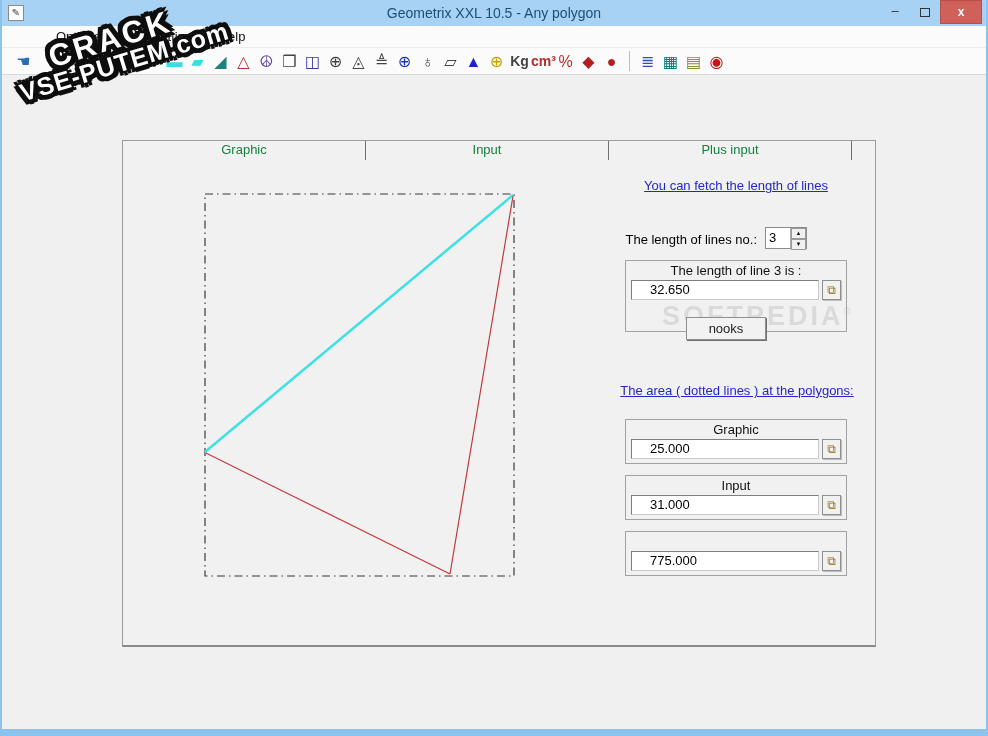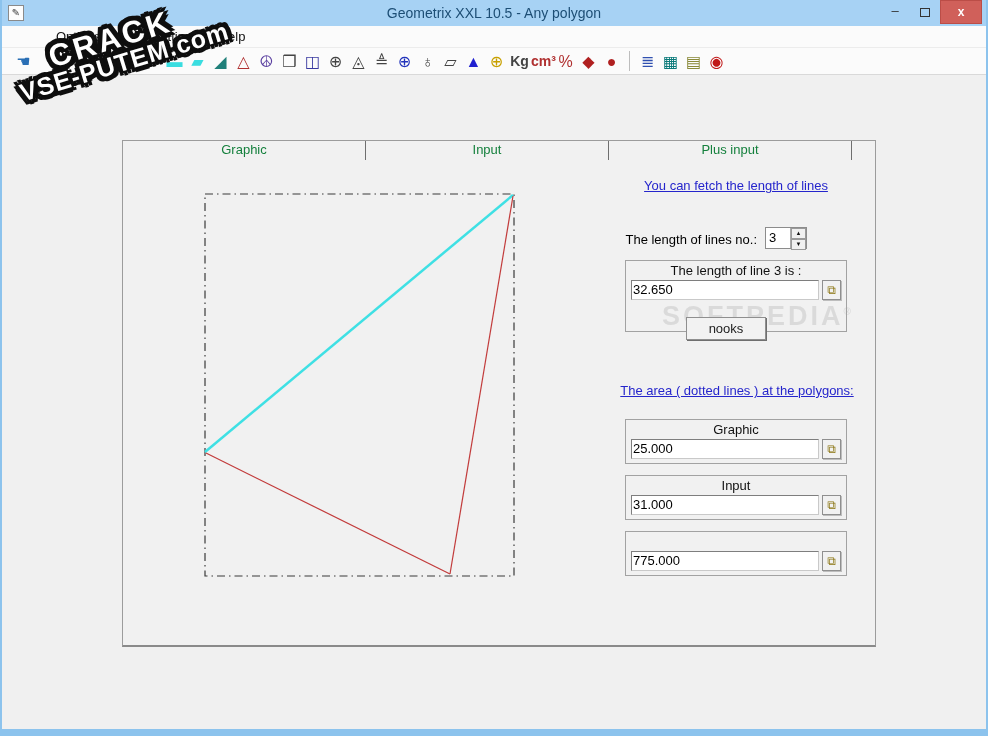--- a/index.html
+++ b/index.html
@@ -106,21 +106,21 @@
   .spin-btn { flex: 1; font-size: 6px; line-height: 9px; text-align: center; background: #f0f0f0; border: 1px solid #9a9a9a; color: #111; }
   .groupbox {
     position: absolute; left: 502px; width: 222px;
     border: 1px solid #a2a2a2; background: transparent;
   }
   .groupbox .gb-label { text-align: center; font-size: 13px; color: #111; margin-top: 2px; }
   .gb-field-row { position: absolute; left: 5px; top: 19px; right: 5px; height: 20px; }
   .field {
     position: absolute; left: 0; top: 0; width: 188px; height: 20px; background: #fff;
     border: 1px solid #7e7e7e; border-right-color: #c9c9c9; border-bottom-color: #c9c9c9;
-    font-size: 13px; line-height: 18px; padding-left: 1px; color: #000;
+    font-size: 13px; line-height: 18px; padding-left: 18px; color: #000;
   }
   .copy-btn {
     position: absolute; right: 0; top: 0; width: 19px; height: 20px;
     background: #f1f1f1; border: 1px solid #8f8f8f; box-shadow: 1px 1px 0 #bdbdbd;
     font-size: 12px; line-height: 18px; text-align: center; color: #8a7410;
   }
   .group1 { top: 119px; height: 72px; }
   .nooks-btn {
     position: absolute; left: 60px; top: 43px; width: 80px; height: 23px;
     background: #f2f2f2; border: 1px solid #8f8f8f;

